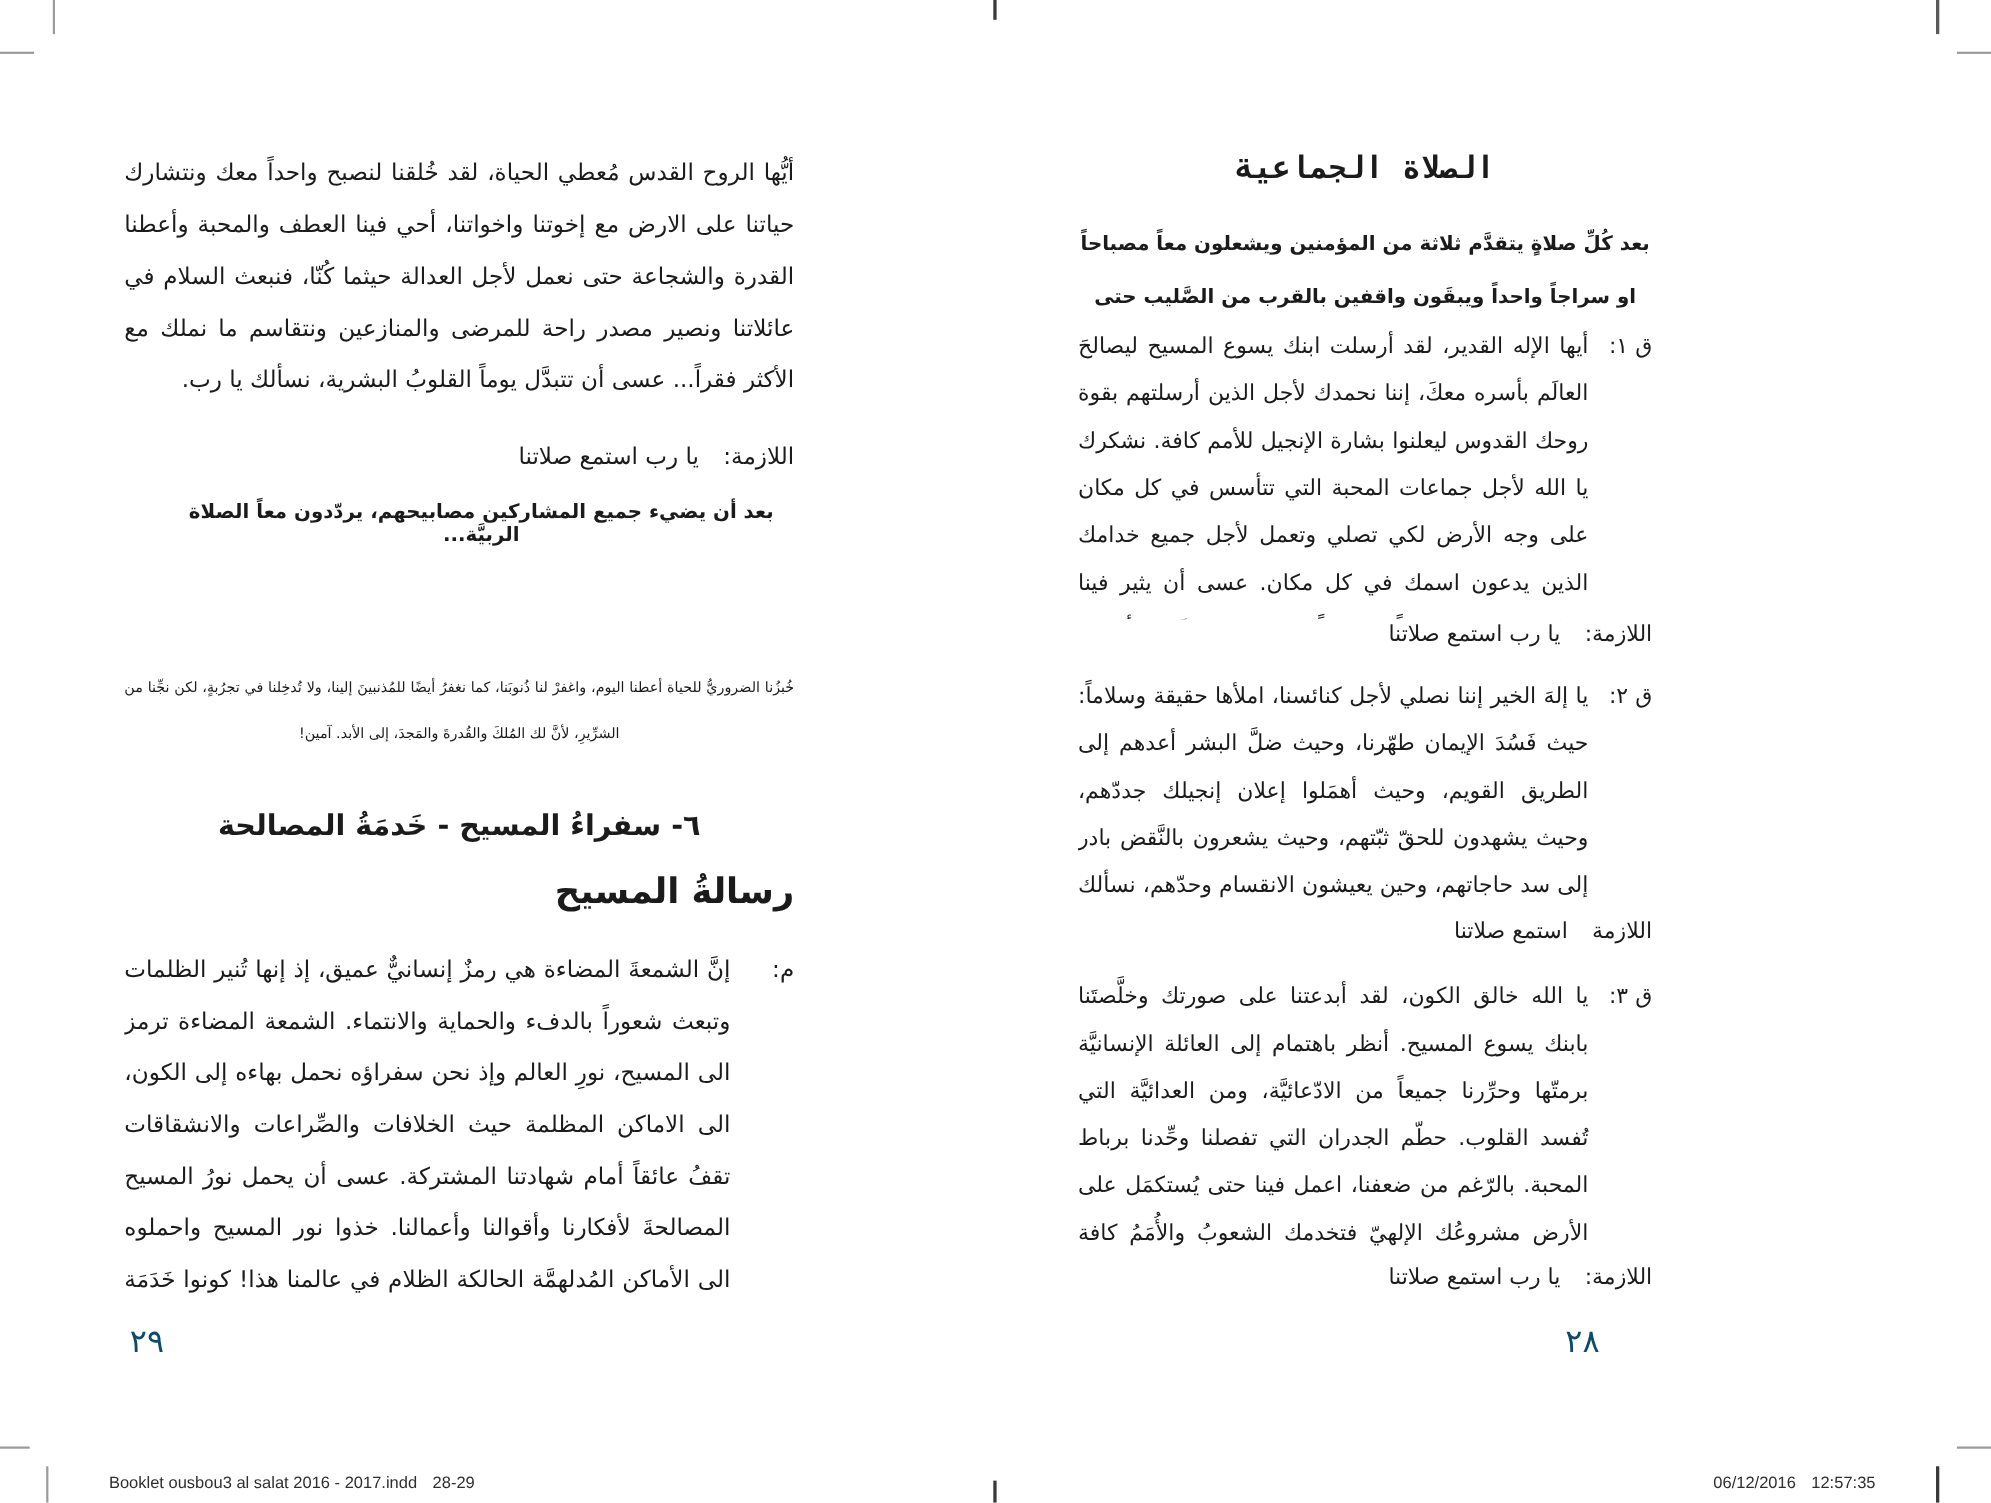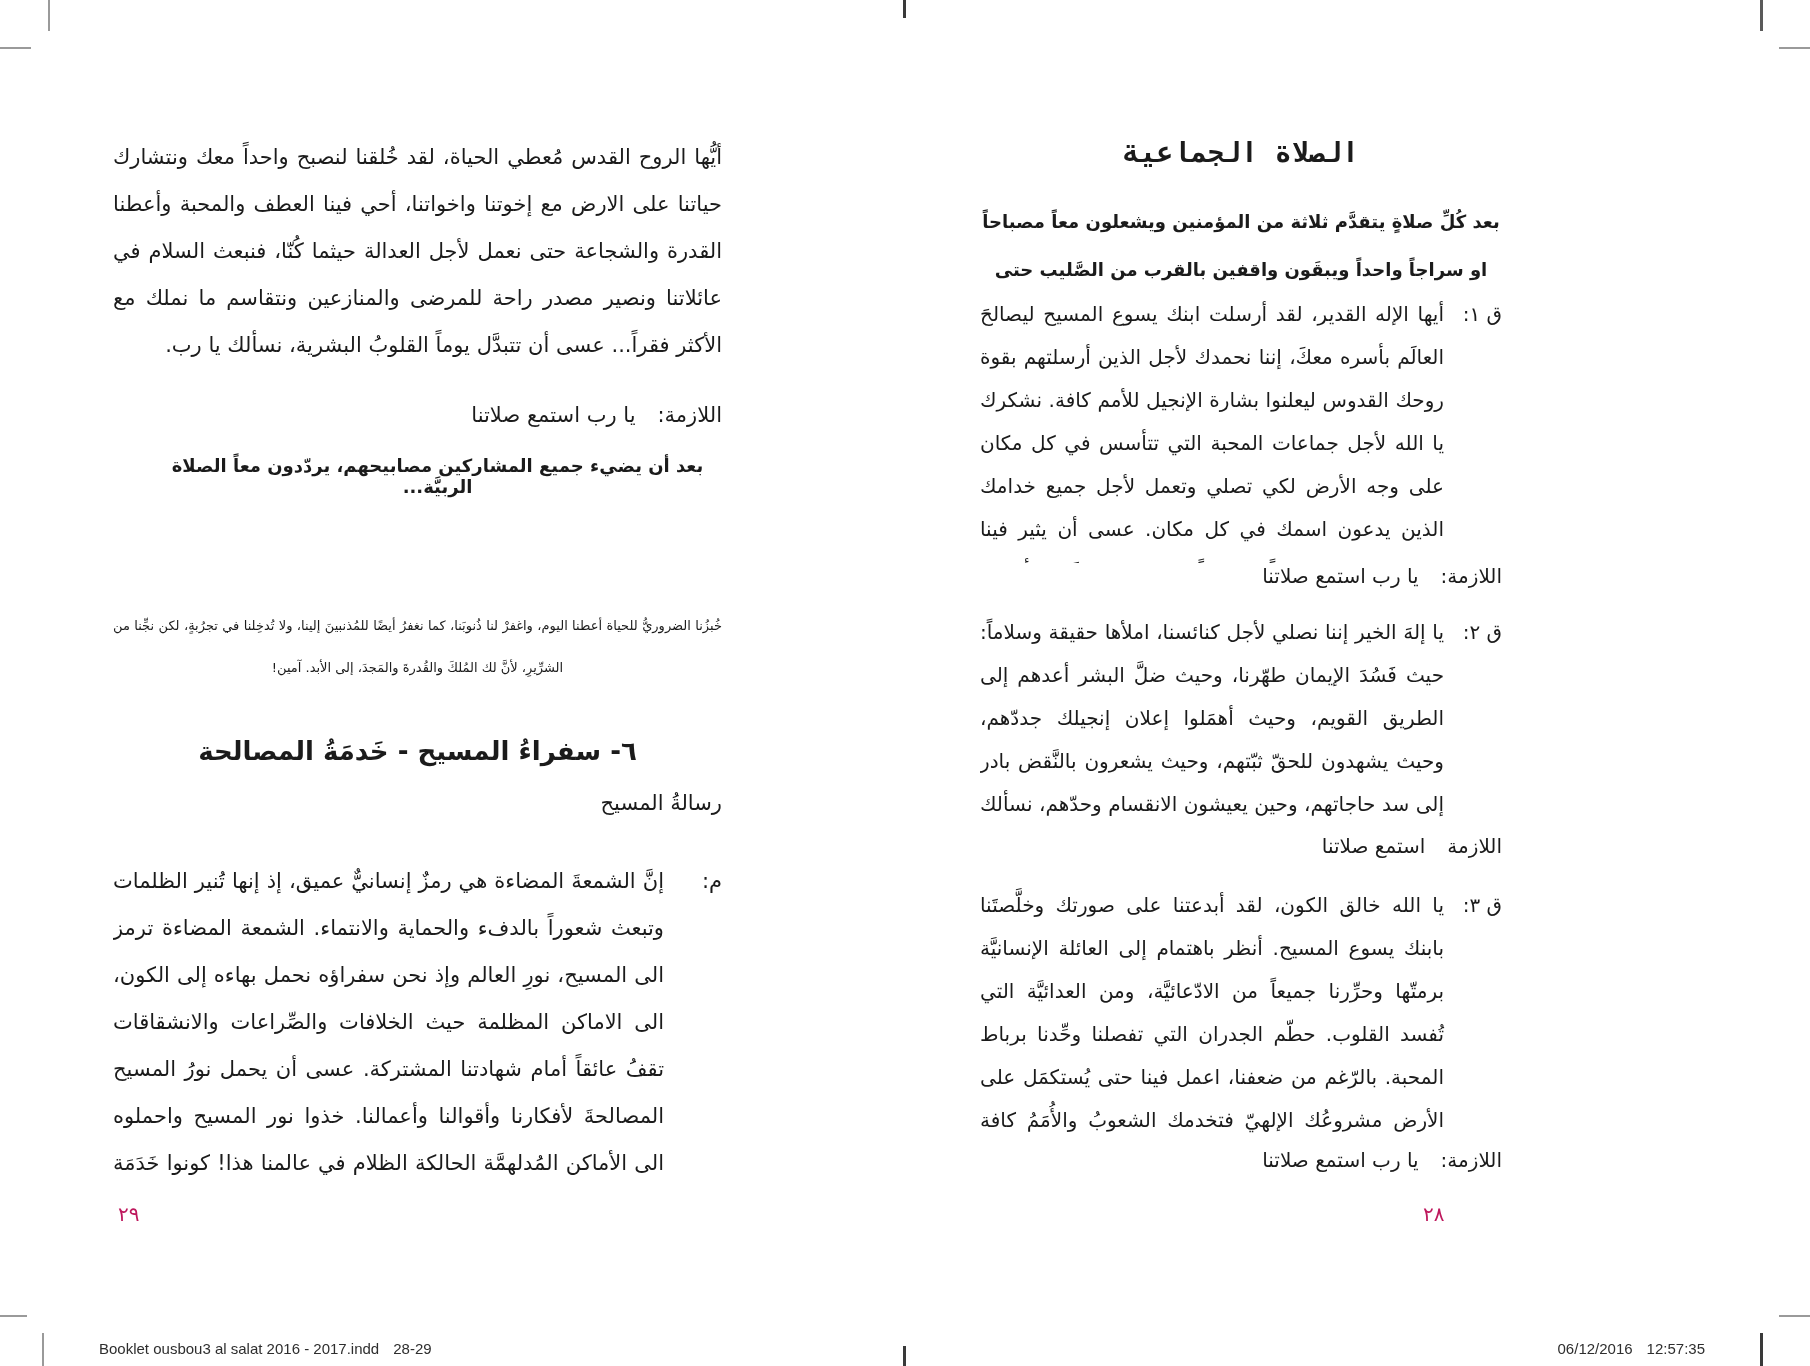--- a/index.html
+++ b/index.html
@@ -32,24 +32,24 @@
   .r-refrain2{top:834px;}
   .r-refrain3{top:1148px;}
   
   .page-left .prayer{font-size:21px;line-height:47px;}
   .l-prayer4{top:134px;max-height:294px;overflow:hidden;}
   .l-refrain4{top:403px;font-size:21px;}
   .l-rubric{top:455px;font-size:18px;font-weight:bold;text-align:center;margin-left:40px;}
   .l-lp1{top:505px;font-size:20px;line-height:50px;text-align:justify;text-align-last:center;max-height:110px;overflow:hidden;margin:0;}
   .l-lp2{top:605px;font-size:13px;line-height:42px;text-align:justify;text-align-last:center;max-height:138px;overflow:hidden;margin:0;}
   .l-heading{top:736px;font-size:26px;font-weight:bold;text-align:center;}
-  .l-subheading{top:791px;font-size:21px;font-weight:normal;text-align:right;}
+  .l-subheading{top:791px;font-size:32px;font-weight:bold;text-align:right;}
   .l-message{top:858px;font-size:20px;line-height:41px;max-height:340px;overflow:hidden;}
   
-  .pagenum{position:absolute;font-size:20px;color:#be185d;}
+  .pagenum{position:absolute;font-size:29px;color:#0c4a6e;}
   .pn-28{left:1423px;top:1202px;}
   .pn-29{left:118px;top:1202px;}
   
   .footer{position:absolute;top:1340px;font-family:"Liberation Sans",sans-serif;font-size:15px;color:#2e2e2e;white-space:pre;margin-left:39px;}
   .footer-left{left:60px;}
   .footer-right{right:105px;text-align:right;}
   .footer .gap{display:inline-block;width:14px;}
 </style>
 </head>
 <body>

